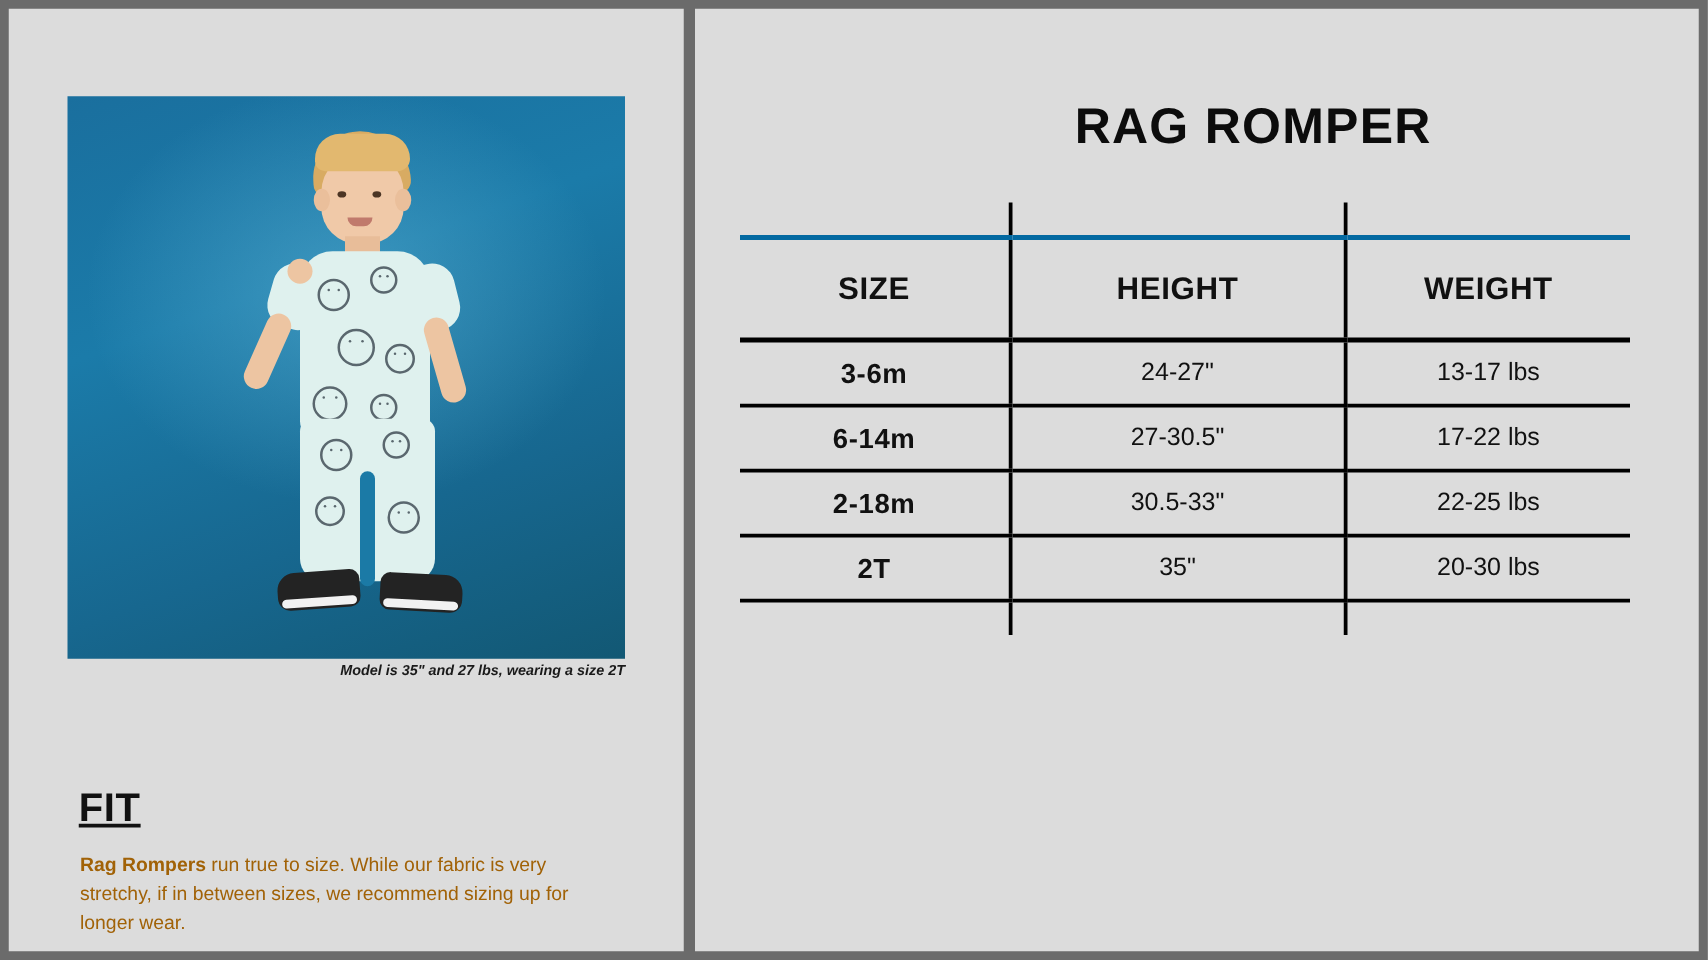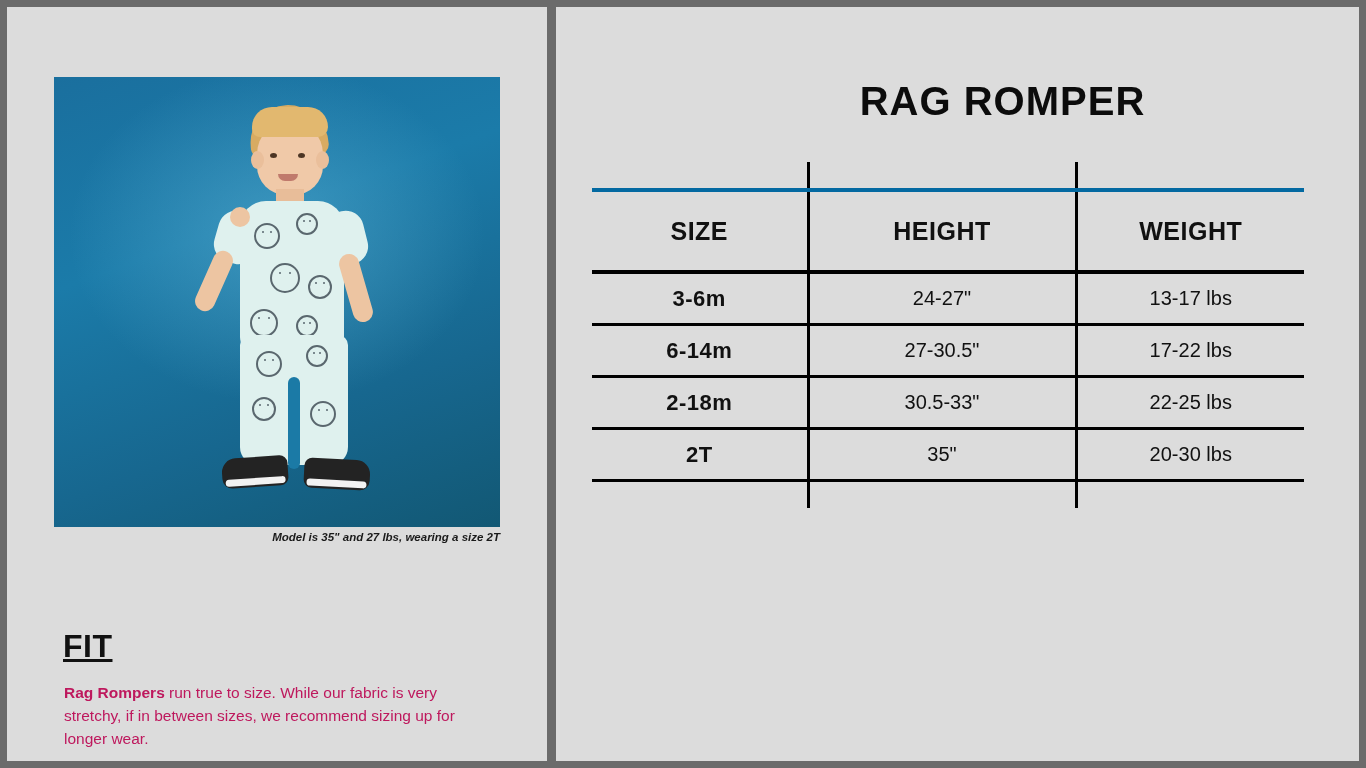--- a/index.html
+++ b/index.html
@@ -234,21 +234,21 @@
     letter-spacing: 0.5px;
     margin-top: 24px;
   }
   .fit-body {
     position: absolute;
     left: 57px;
     top: 658px;
     width: 432px;
     font-size: 15.5px;
     line-height: 1.5;
-    color: #be185d;
+    color: #a16207;
   }
   .fit-body b { font-weight: bold; }
 
   
   .right-panel {
     position: absolute;
     left: 556px;
     top: 7px;
     width: 803px;
     height: 754px;

